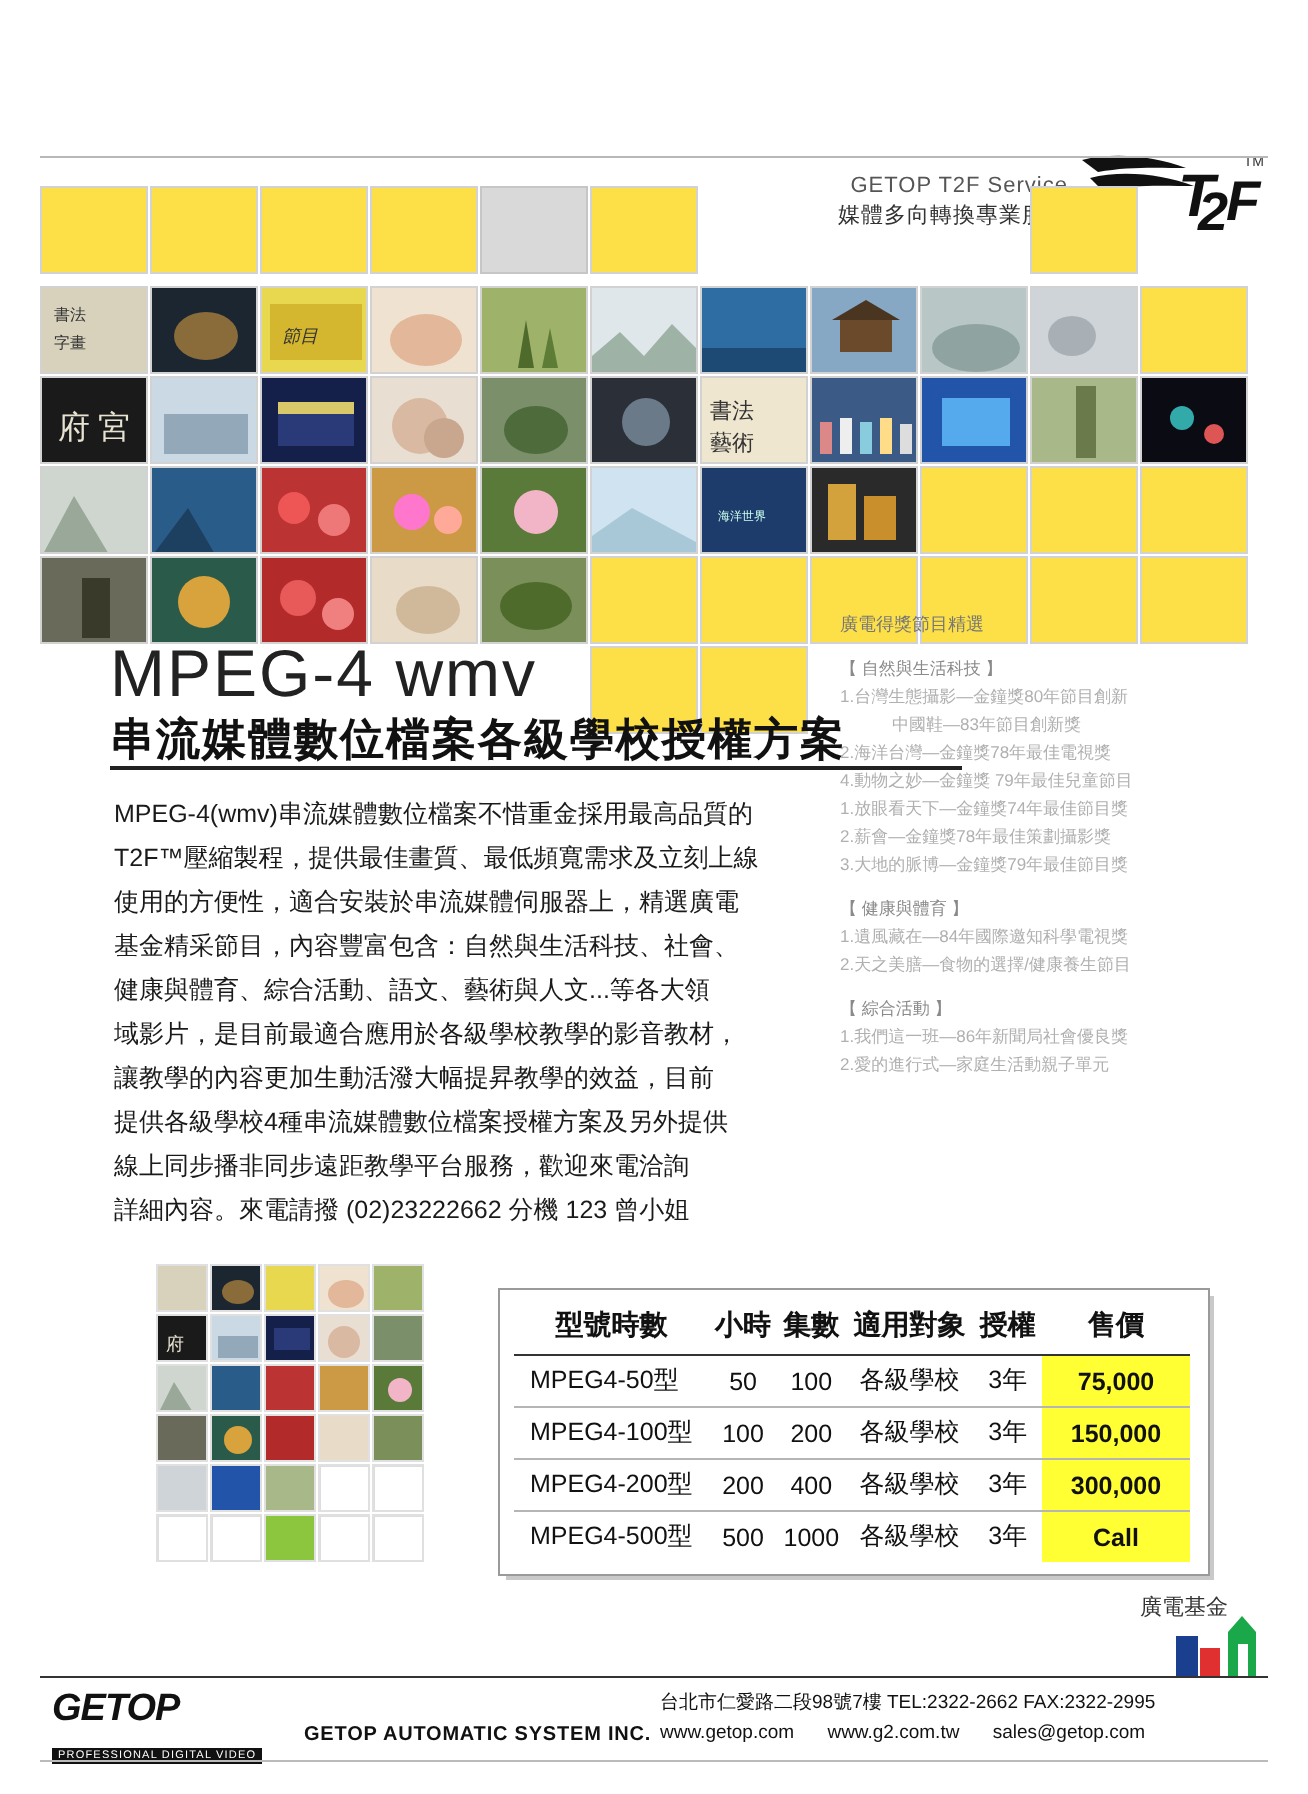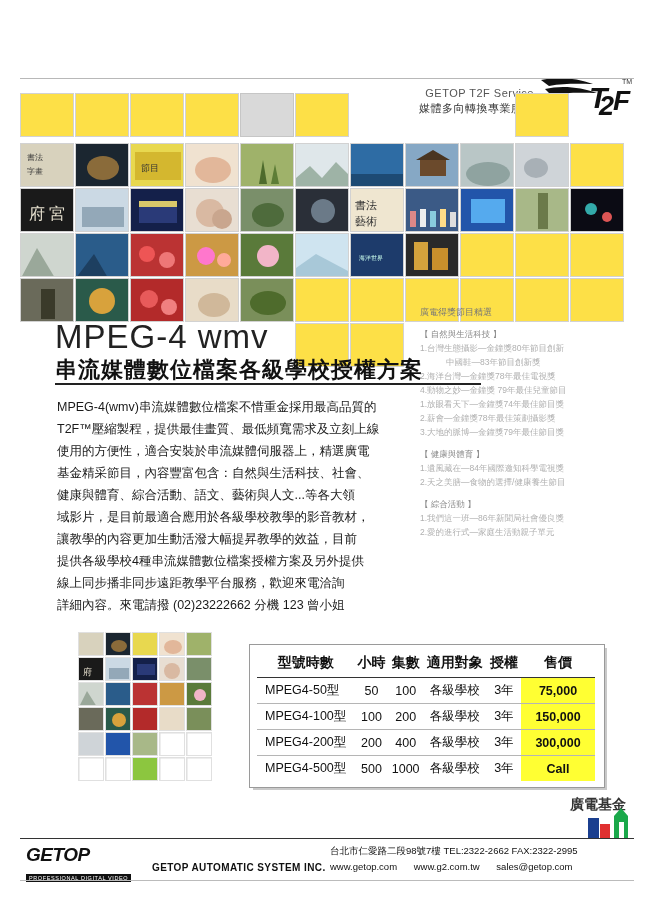--- a/index.html
+++ b/index.html
@@ -281,25 +281,24 @@
     position: absolute;
     left: 310px;
     top: 23px;
     font-size: 9.5px;
     color: #111;
   }
   .footer-web span { margin-right: 14px; }
 
   .gtv {
     position: absolute;
-    right: 28px;
+    right: 40px;
     top: 796px;
-    font-size: 14px;
+    font-size: 11px;
     color: #333;
-    font-weight: bold;
   }
   .gtv-mark {
     position: absolute;
     right: 22px;
     top: 808px;
     width: 44px;
     height: 30px;
   }
   .bottom-rule {
     position: absolute;
@@ -349,21 +348,21 @@
           <text x="6" y="16" font-size="8" fill="#333">書法</text>
           <text x="6" y="30" font-size="8" fill="#333">字畫</text>
         </svg>
     </div>
     <div class="cell" style="left:55px; top:50px;">
       <svg width="54" height="44">
           <rect width="54" height="44" fill="#1b2630"></rect>
           <ellipse cx="27" cy="24" rx="16" ry="12" fill="#8a6b3a"></ellipse>
         </svg>
     </div>
-    <div class="cell" style="left:110px;top:50px;">
+    <div class="cell" style="left:110px;top:50px;font-style:italic;">
       <svg width="54" height="44">
           <rect width="54" height="44" fill="#e8d84f"></rect>
           <rect x="4" y="8" width="46" height="28" fill="#d4b72f"></rect>
           <text x="10" y="27" font-size="9" fill="#333">節目</text>
         </svg>
     </div>
     <div class="cell" style="left:165px;top:50px;">
       <svg width="54" height="44">
           <rect width="54" height="44" fill="#f0e2d0"></rect>
           <ellipse cx="27" cy="26" rx="18" ry="13" fill="#e2b79a"></ellipse>

